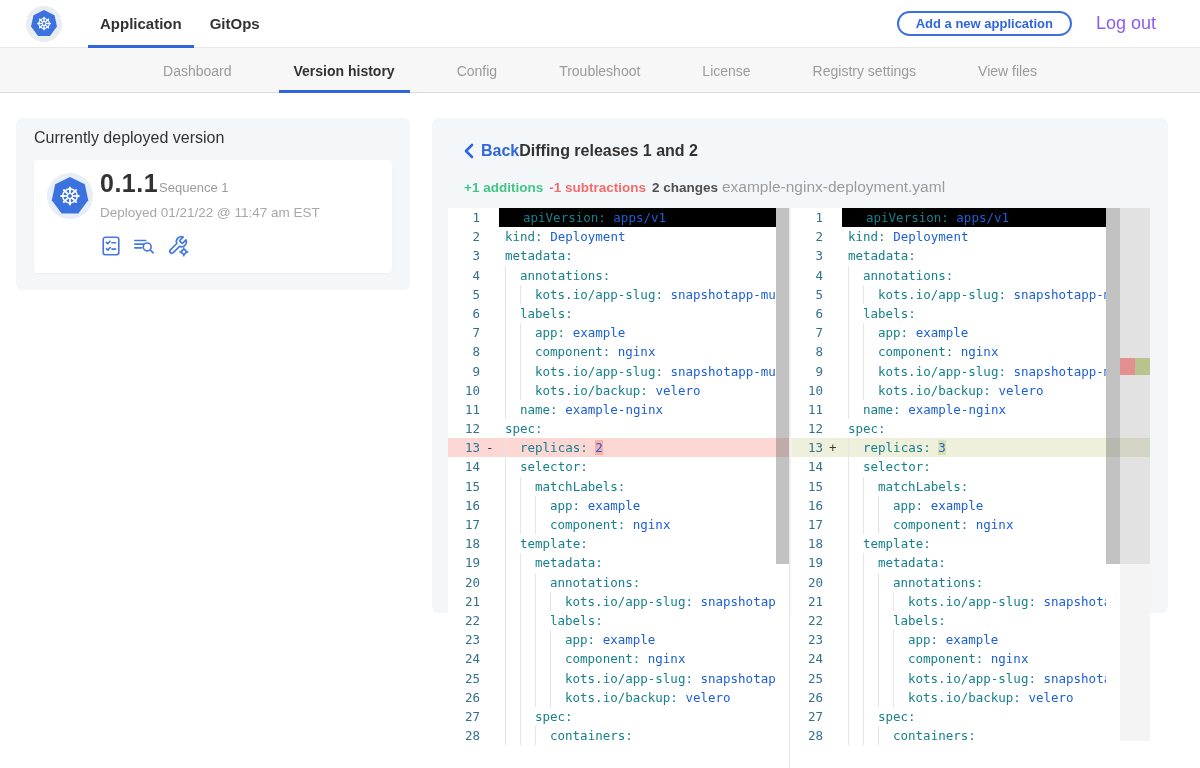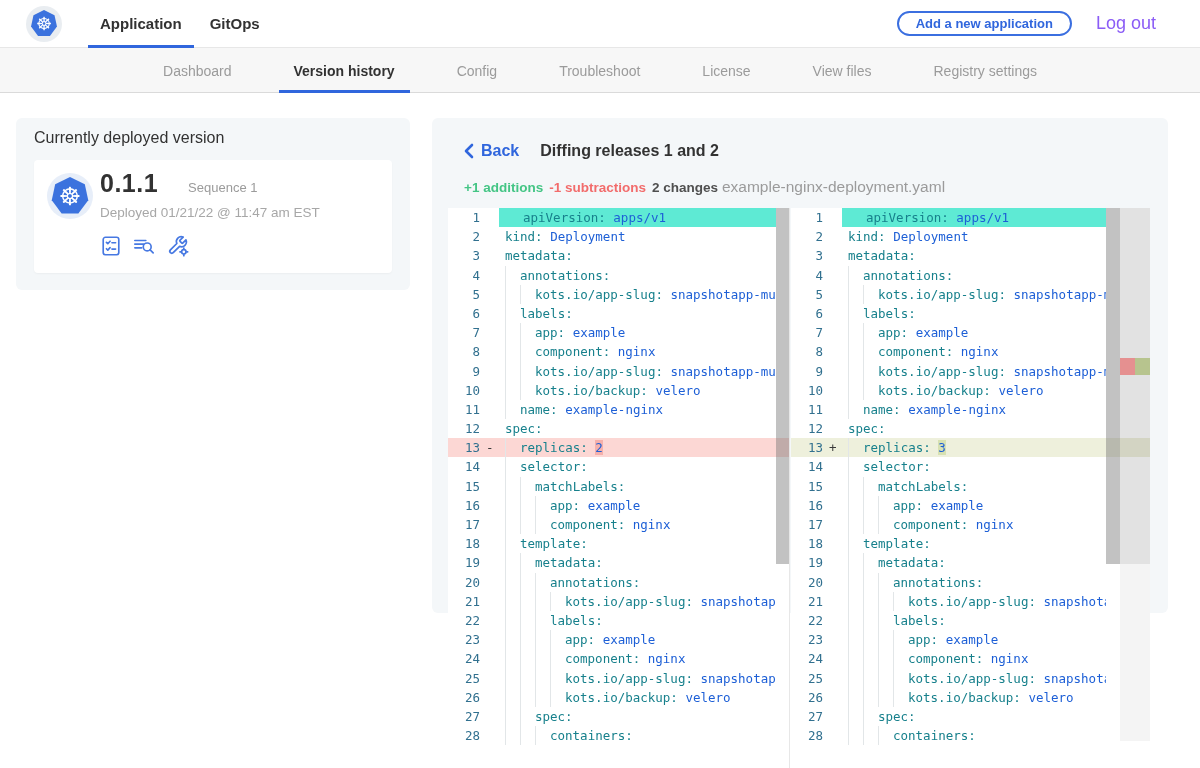--- a/index.html
+++ b/index.html
@@ -69,34 +69,34 @@
     background:#fff; border-radius:4px; box-shadow:0 1px 2px rgba(0,0,0,0.04);
   }
   .app-icon {
     position:absolute; left:13px; top:13px; width:46px; height:46px; border-radius:50%;
     background:#e7eef9; display:flex; align-items:center; justify-content:center;
   }
   .app-icon .hepta { width:38px; height:38px; }
   .app-icon .hepta span { font-size:25px; }
   .version-row { position:absolute; left:66px; top:9px; display:flex; align-items:baseline; }
   .version-number { font-size:25px; font-weight:700; color:#323232; letter-spacing:0.5px; }
-  .sequence { font-size:13px; color:#9b9b9b; margin-left:30px; }
+  .sequence { font-size:13px; color:#9b9b9b; margin-left:1px; }
   .deployed-at { position:absolute; left:66px; top:45px; font-size:13.5px; color:#a7a7a7; }
   .card-icons { position:absolute; left:66px; top:74px; display:flex; align-items:center; gap:10px; }
   .card-icons svg { display:block; cursor:pointer; }
 
   
   .right-panel {
     position:absolute; left:432px; top:118px; width:736px; height:495px;
     background:#f4f7f9; border-radius:6px;
   }
   .diff-header { position:absolute; left:32px; top:24px; display:flex; align-items:center; }
   .back-link { display:flex; align-items:center; color:#3066dd; font-weight:700; font-size:16px; cursor:pointer;justify-content:center; }
   .back-link svg { margin-right:7px; display:block; }
-  .diff-title { margin-left:21px; font-size:16px; font-weight:700; color:#323232; }
+  .diff-title { font-size:16px; font-weight:700; color:#323232; }
   .diff-stats { position:absolute; left:32px; top:60px; display:flex; align-items:baseline; font-size:13.5px; font-weight:700; }
   .stat-add { color:#44c585; }
   .stat-sub { color:#f26c6c; margin-left:6px; }
   .stat-chg { color:#4f4f4f; margin-left:6px; }
   .diff-filename { color:#9b9b9b; font-size:15.5px; font-weight:400; margin-left:4px; }
 
   
   .pane { position:absolute; top:208px; background:#fff; overflow:hidden; }
   .pane.left  { left:448px; width:342px; height:560px; border-right:1px solid #e7e7e7; }
   .pane.right { left:791px; width:359px; height:560px; }
@@ -107,21 +107,21 @@
     white-space:pre; overflow:hidden;
   }
   .pane.left  .code-row { padding-right:13px; }
   .pane.right .code-row { padding-right:44px; }
   .ln   { width:38px; min-width:38px; text-align:right; padding-right:6px; color:#31708f; }
   .mark { width:13px; min-width:13px; color:#3a3a3a; text-align:left; }
   .content { flex:1; min-width:0; overflow:hidden; padding-left:6px; }
   .guide { display:inline-block; width:15px; height:19.2px; border-left:1px solid #e2e6e8; vertical-align:top; }
   .key { color:#17808c; }
   .val { color:#1d5fd6; }
-  .content.first { background:#5eead4;padding-left:24px; }
+  .content.first { background:#000000;padding-left:24px; }
   .code-row.removed { background:#fcd7d4; }
   .code-row.added   { background:#eef0dc; }
   .code-row.removed .val.hl { background:#f5b0ab; }
   .code-row.added   .val.hl { background:#d7e1b2; }
 
   
   .thumb { position:absolute; top:0; width:13px; height:356px; background:rgba(110,110,110,0.42); cursor:pointer; }
   .pane.left  .thumb { right:0; }
   .pane.right .thumb { right:30px; width:14px; }
   .ruler { position:absolute; top:0; right:0; width:30px; height:560px; }
@@ -147,22 +147,22 @@
     <button class="add-btn">Add a new application</button>
     <div class="logout">Log out</div>
   </div>
 
   <div class="subnav">
     <div class="sub-tab">Dashboard</div>
     <div class="sub-tab active">Version history</div>
     <div class="sub-tab">Config</div>
     <div class="sub-tab">Troubleshoot</div>
     <div class="sub-tab">License</div>
+    <div class="sub-tab">Registry settings</div>
     <div class="sub-tab">View files</div>
-    <div class="sub-tab">Registry settings</div>
   </div>
 
   <div class="left-panel">
     <div class="panel-title">Currently deployed version</div>
     <div class="version-card">
       <div class="app-icon">
         <div class="hepta">
             <span>☸</span>
           </div>
       </div>

